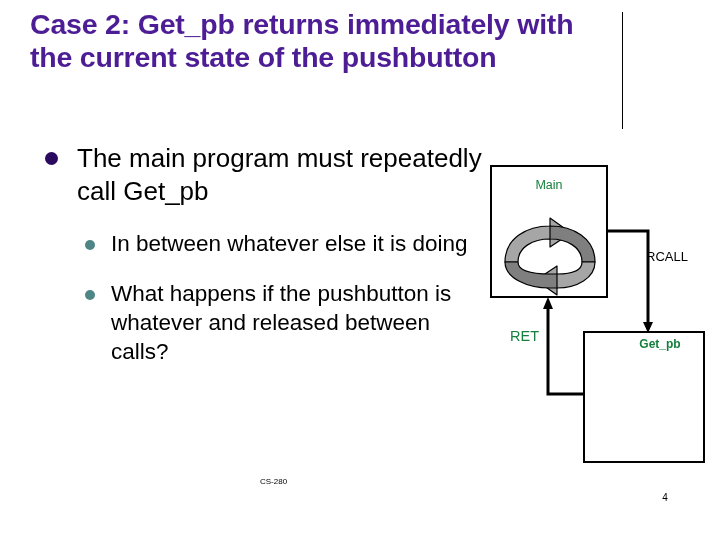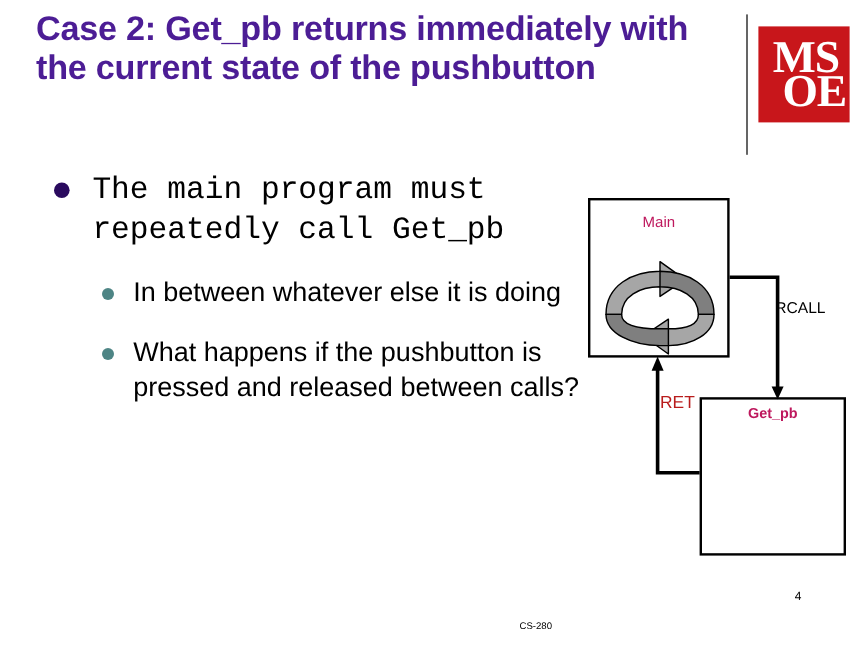--- a/index.html
+++ b/index.html
@@ -70,21 +70,20 @@
     top: 142px;
     width: 460px;
   }
   .bullet-row {
     position: relative;
     display: flex;
     align-items: flex-start;
   }
   .bullet-l1 {
     margin-bottom: 4px;
-    font-family: Liberation Mono, monospace;
   }
   .bullet-l1 .marker {
     flex: 0 0 auto;
     width: 13px;
     height: 13px;
     border-radius: 50%;
     background: #2A0A5E;
     margin: 10px 19px 0 17px;
   }
   .bullet-l1 .btext {
@@ -136,71 +135,71 @@
   }
   #box-getpb {
     left: 583px;
     top: 331px;
     width: 122px;
     height: 132px;
   }
   .dbox-label {
     position: absolute;
     text-align: center;
-    color: #be185d;
+    color: #15803d;
     font-size: 12.5px;
     line-height: 15px;
     font-weight: normal;
   }
   #label-main {
     left: 490px;
     top: 178px;
     width: 118px;
   }
   #label-getpb {
     left: 583px;
     top: 337px;
     width: 122px;
     font-weight: bold;
     font-size: 12px;
+    padding-left: 16px;
   }
   #label-rcall {
     position: absolute;
     left: 646px;
     top: 249px;
     color: #000000;
     font-size: 13px;
     line-height: 16px;
   }
   #label-ret {
     position: absolute;
     left: 510px;
     top: 328px;
-    color: #b91c1c;
+    color: #15803d;
     font-size: 14.5px;
     line-height: 16px;
-    margin-left: 40px;
   }
 
   
   #cycle-icon {
     position: absolute;
     left: 497px;
     top: 216px;
     width: 106px;
     height: 80px;
   }
 
   
   #footer {
     position: absolute;
     left: 260px;
-    top: 516px;
+    top: 476px;
     width: 200px;
-    text-align: right;
+    text-align: left;
     font-size: 8px;
     line-height: 11px;
     color: #000000;
   }
   #page-number {
     position: absolute;
     left: 650px;
     top: 492px;
     width: 30px;
     text-align: center;
@@ -209,40 +208,36 @@
   }
 </style>
 </head>
 <body>
 
 <div id="slide">
 
   <div id="slide-title">Case 2: Get_pb returns immediately with the current state of the pushbutton</div>
 
   <div id="logo-divider"></div>
-  <div id="msoe-logo">
-    <span class="logo-ms">MS</span>
-    <span class="logo-oe">OE</span>
-  </div>
 
   <div id="body-text">
 
     <div class="bullet-row bullet-l1">
       <span class="marker"></span>
       <span class="btext">The main program must repeatedly call Get_pb</span>
     </div>
 
     <div class="bullet-row bullet-l2">
       <span class="marker"></span>
       <span class="btext">In between whatever else it is doing</span>
     </div>
 
     <div class="bullet-row bullet-l2">
       <span class="marker"></span>
-      <span class="btext">What happens if the pushbutton is pressed and released between calls?</span>
+      <span class="btext">What happens if the pushbutton is whatever and released between calls?</span>
     </div>
 
   </div>
 
   <div class="dbox" id="box-main"></div>
   <div class="dbox" id="box-getpb"></div>
 
   <div class="dbox-label" id="label-main">
     <div>Main</div>
   </div>

